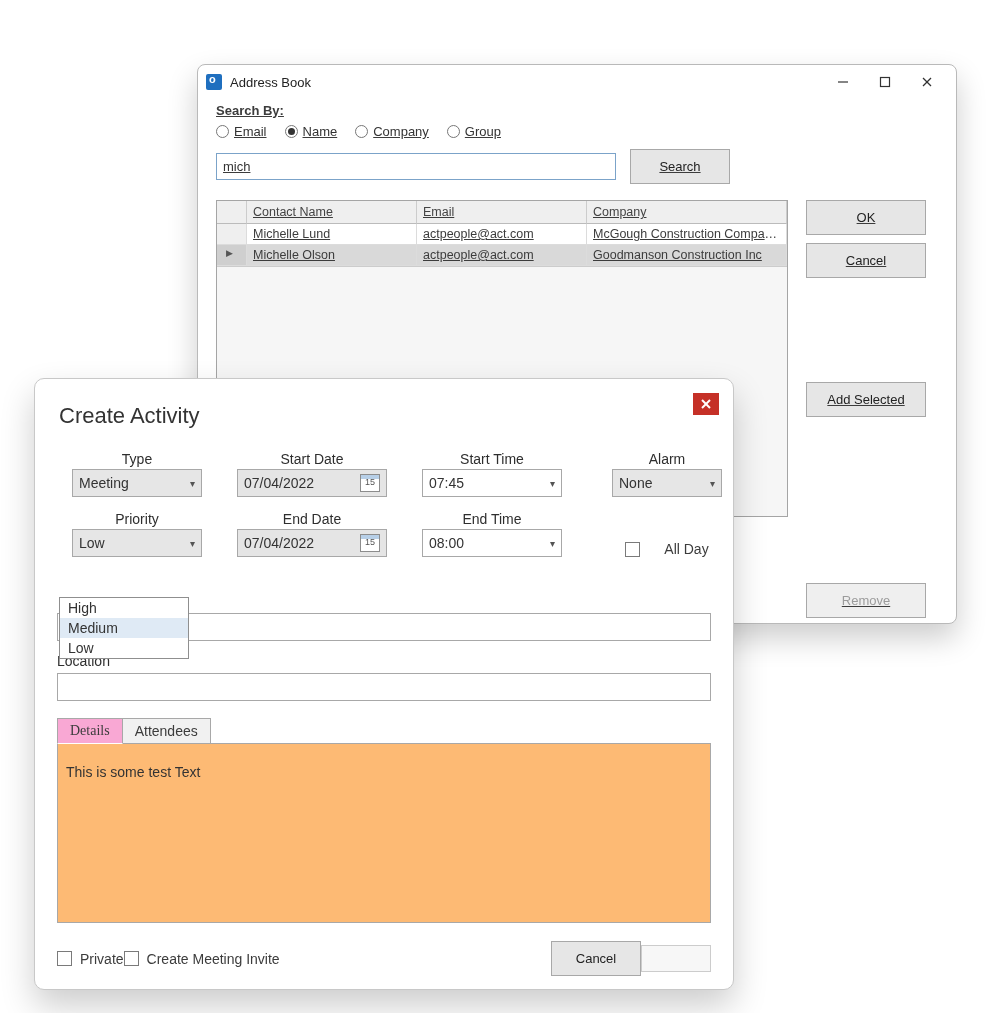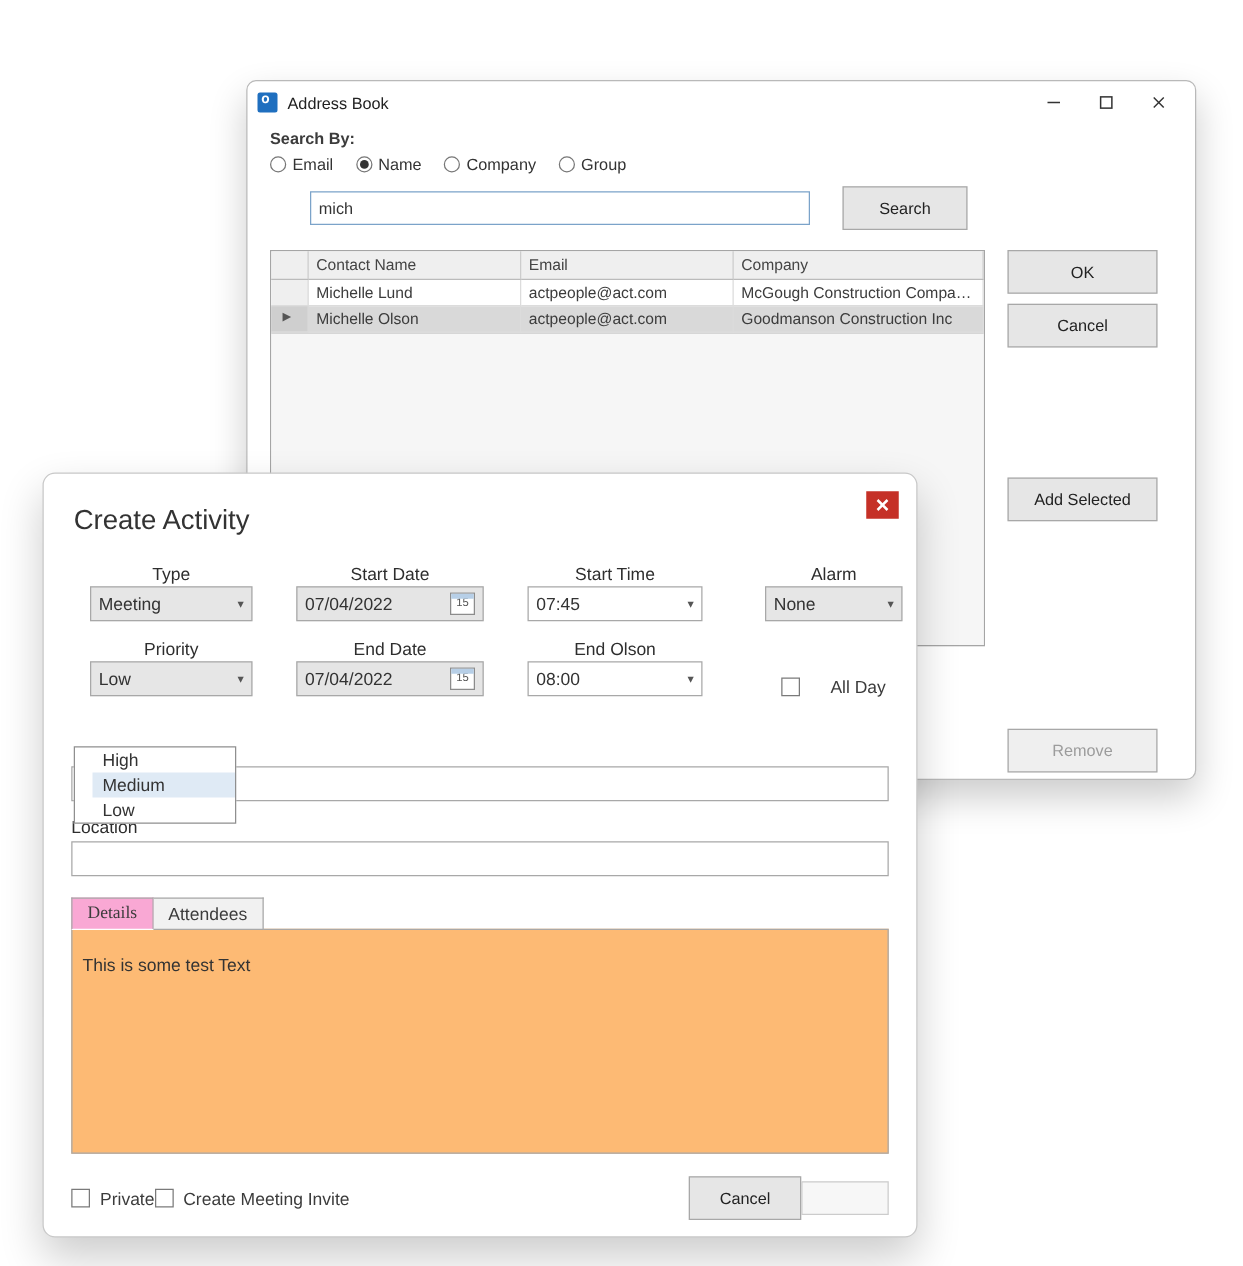--- a/index.html
+++ b/index.html
@@ -57,34 +57,34 @@
   .titlebar .app-ico::after{
     content:"o"; color:#fff; font-size:11px; font-weight:bold;
     position:absolute; left:3px; top:-1px;
   }
   .titlebar .title { flex:1; font-size:13px; color:#222; }
   .winbtn {
     width: 42px; height: 28px; display:flex; align-items:center; justify-content:center;
     font-family: "Segoe UI Symbol", sans-serif; font-size:11px; color:#333;
   }
   .winbtn svg { stroke:#333; stroke-width:1.2; fill:none; }
-  .addr-body { padding: 4px 18px 10px 18px; }
+  .addr-body { padding: 4px 18px 10px 18px; text-decoration: underline; }
   .searchby-lbl { font-weight: bold; font-size:13px; margin-bottom:6px; }
   .radios { display:flex; gap:18px; margin-bottom:10px; align-items:center; }
   .radio {
     display:flex; align-items:center; gap:5px; font-size:13px; color:#333;
   }
   .radio .rcirc {
     width:13px; height:13px; border:1px solid #777; border-radius:50%;
     display:flex; align-items:center; justify-content:center;
   }
   .radio .rcirc .dot { width:7px; height:7px; background:#333; border-radius:50%; display:none; }
   .radio[data-checked="true"] .dot { display:block; }
 
-  .search-row { display:flex; gap:26px; align-items:center; margin-bottom:16px;margin-left:32px; }
+  .search-row { display:flex; gap:14px; align-items:center; margin-bottom:16px; }
   .search-input {
     flex:0 0 400px; height:27px;
     border:1px solid var(--blue-border);
     padding:0 6px; font-size:13px; color:#333; background:#fff;
   }
   .btn {
     height:35px; min-width:100px;
     background: var(--field-dark);
     border:1px solid #a8a8a8;
     font-size:13px; color:#222;
@@ -185,21 +185,21 @@
   
   .dropdown {
     position:absolute;
     left: 24px; top: 218px;
     width: 130px;
     border:1px solid #8f8f8f;
     background:#fff;
     z-index:5;
   }
   .dropdown div {
-    padding:2px 8px; font-size:14px; color:#333;margin-left:14px;
+    padding:2px 8px; font-size:14px; color:#333;
   }
   .dropdown div.hover { background:#dfeaf5; }
 
   .wide-row { margin-top:56px; }
   .wide-row .fld-label { margin-bottom:4px; }
   .full-input {
     height:28px; width:100%; border:1px solid #a8a8a8; background:#fff;
   }
 
   
@@ -367,21 +367,21 @@
       </div>
     </div>
     <div class="fld-wrap">
       <div class="fld-label">End Date</div>
       <div class="dateinp">
         <span>07/04/2022</span>
         <span class="cal-ico">15</span>
       </div>
     </div>
     <div class="fld-wrap">
-      <div class="fld-label">End Olson</div>
+      <div class="fld-label">End Time</div>
       <div class="combo time">
         <span>08:00</span>
         <span class="chev">▾</span>
       </div>
     </div>
     <div class="fld-wrap">
       <div class="allday">
         <span class="chk"></span>
         <span>All Day</span>
       </div>

